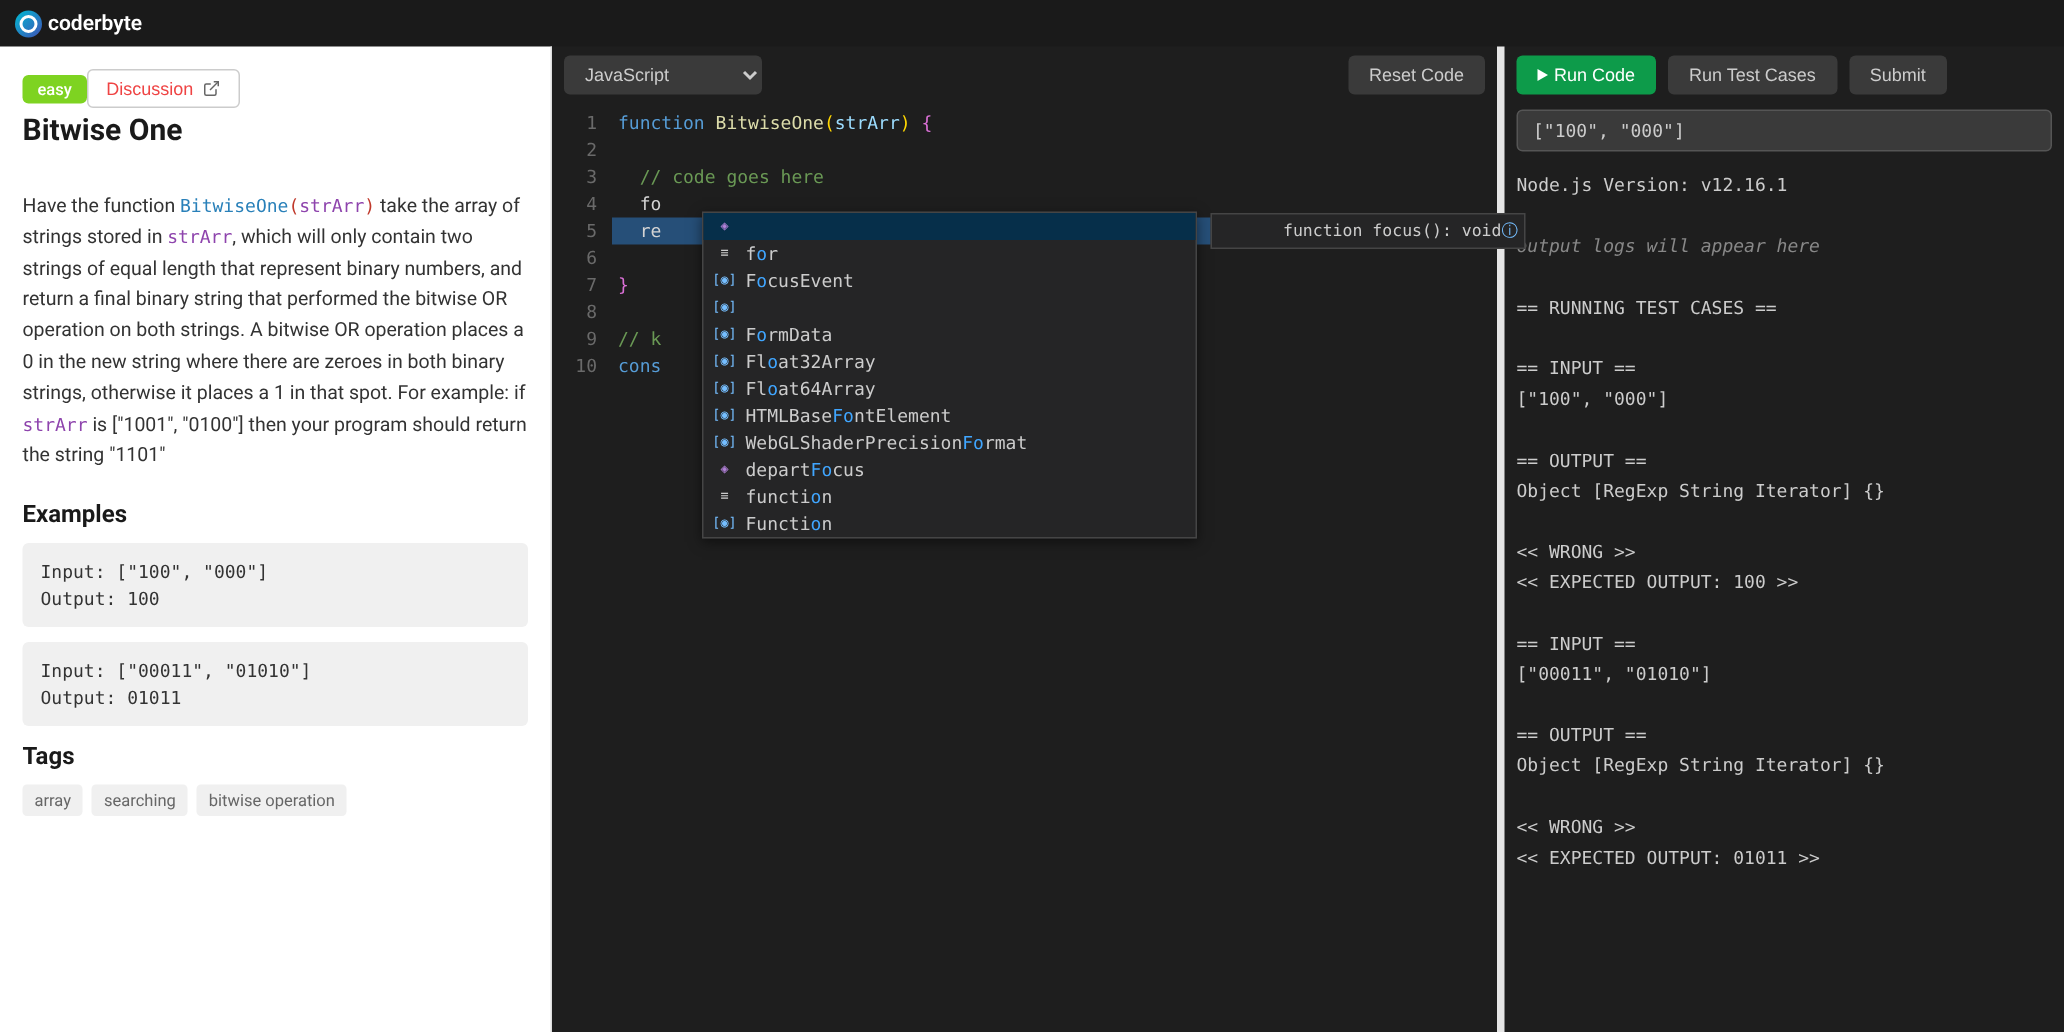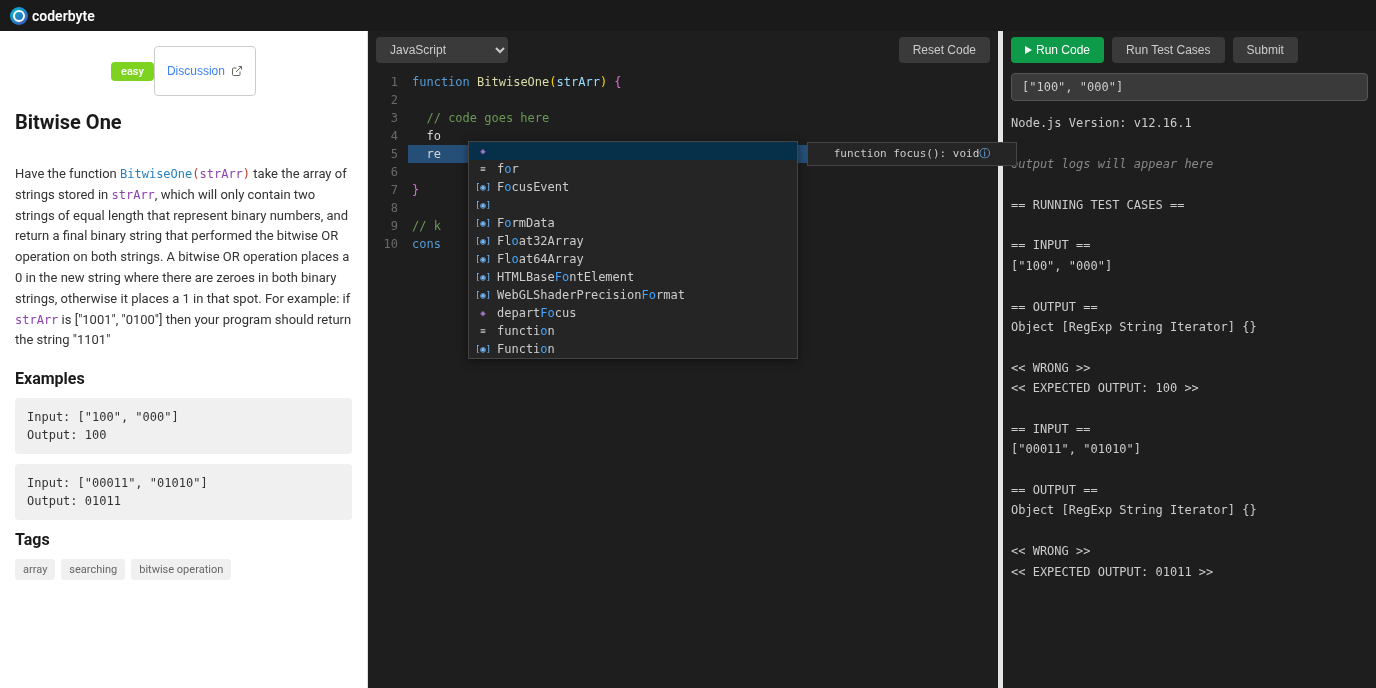--- a/index.html
+++ b/index.html
@@ -9,23 +9,23 @@
 .header { height: 31px; background: #1a1a1a; display: flex; align-items: center; padding: 0 10px; }
 .logo { display: flex; align-items: center; gap: 4px; }
 .logo-icon { width: 18px; height: 18px; border-radius: 50%; background: linear-gradient(135deg, #00bcd4, #3f51b5); position: relative; }
 .logo-icon::before { content: ""; position: absolute; width: 8px; height: 8px; border-radius: 50%; border: 2px solid #fff; top: 3px; left: 3px; }
 .logo-text { color: #fff; font-weight: 600; font-size: 14px; }
 
 .main { display: flex; height: 657px; }
 
 
 .left-panel { width: 368px; background: #fff; padding: 15px; overflow-y: auto; border-right: 1px solid #ddd; }
-.panel-top { display: flex; justify-content: center; align-items: center; margin-bottom: 14px; }
+.panel-top { display: flex; justify-content: flex-start; align-items: center; margin-bottom: 2px; }
 .badge-easy { background: #7ed321; color: #fff; font-size: 11px; padding: 3px 10px; border-radius: 4px; font-weight: 500; }
-.discussion-btn { background: #fff; border: 1px solid #ccc; border-radius: 4px; padding: 17px 12px; font-size: 12px; color: #3b82f6; display: flex; align-items: center; gap: 6px; cursor: pointer; }
+.discussion-btn { background: #fff; border: 1px solid #ccc; border-radius: 4px; padding: 5px 12px; font-size: 12px; color: #ef4444; display: flex; align-items: center; gap: 6px; cursor: pointer; }
 .ext-icon { width: 12px; height: 12px; }
 
 .problem-title { font-size: 20px; font-weight: 700; color: #1a1a1a; margin-bottom: 12px; }
 .problem-desc { font-size: 13px; color: #333; line-height: 1.6; margin-bottom: 18px; margin-top: 30px; }
 .code-inline { font-family: Menlo, Monaco, monospace; color: #c0392b; font-size: 12px; }
 .code-inline.fn { color: #2980b9; }
 .code-inline.arg { color: #8e44ad; }
 
 .section-title { font-size: 16px; font-weight: 700; color: #1a1a1a; margin-bottom: 10px; }
 .example-box { background: #f0f0f0; border-radius: 4px; padding: 10px 12px; font-family: Menlo, Monaco, monospace; font-size: 12px; color: #333; margin-bottom: 10px; line-height: 1.5; }
@@ -59,21 +59,21 @@
 
 
 .autocomplete { position: absolute; top: 72px; left: 60px; background: #252526; border: 1px solid #454545; width: 330px; font-size: 12px; z-index: 10; box-shadow: 0 2px 8px rgba(0,0,0,0.5); }
 .ac-row { display: flex; align-items: center; padding: 2px 6px; height: 18px; color: #ccc; cursor: pointer; }
 .ac-row.selected { background: #062f4a; }
 .ac-icon { width: 16px; height: 14px; margin-right: 6px; display: inline-flex; align-items: center; justify-content: center; font-size: 9px; border-radius: 2px; }
 .ac-icon.method { color: #b180d7; }
 .ac-icon.keyword { color: #ccc; }
 .ac-icon.var { color: #75beff; }
 .ac-text { flex: 1; }
-.ac-hint { position: absolute; top: 0; right: -220px; background: #252526; border: 1px solid #454545; padding: 2px 4px; color: #ccc; font-size: 11px; width: 210px; display: flex; align-items: center; justify-content: center; }
+.ac-hint { position: absolute; top: 0; right: -220px; background: #252526; border: 1px solid #454545; padding: 2px 4px; color: #ccc; font-size: 11px; width: 210px; display: flex; align-items: center; justify-content: flex-end; }
 .matched { color: #40a6ff; }
 .info-icon { color: #75beff; }
 
 
 .right-panel { width: 378px; background: #1e1e1e; display: flex; flex-direction: column; padding: 6px 8px; border-left: 5px solid #e5e5e5; }
 .right-toolbar { display: flex; gap: 8px; margin-bottom: 10px; }
 .input-box { background: #3a3a3a; border: 1px solid #555; border-radius: 4px; padding: 6px 10px; font-family: Menlo, Monaco, monospace; font-size: 12px; color: #ccc; margin-bottom: 12px; }
 .output-area { font-family: Menlo, Monaco, monospace; font-size: 12px; color: #ccc; line-height: 1.7; white-space: pre-wrap; }
 .output-area .sub { color: #888; font-style: italic; }
 .scrollbar-track { position: absolute; right: 0; top: 0; width: 14px; height: 100%; }

